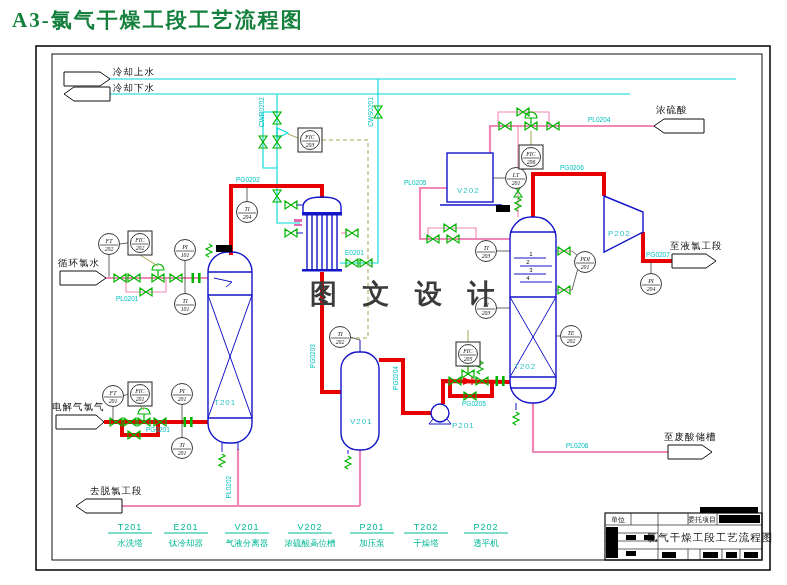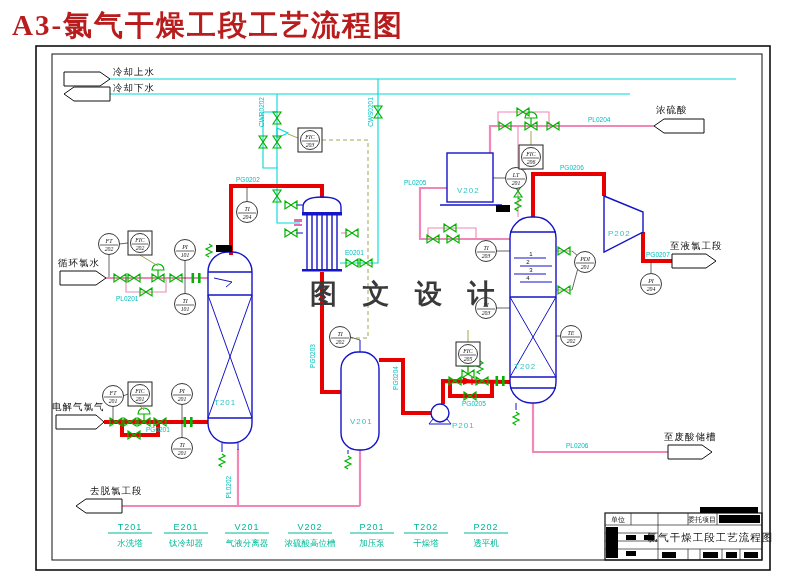--- a/index.html
+++ b/index.html
@@ -1,19 +1,19 @@
 <!DOCTYPE html>
 <html><head>
 <meta charset="utf-8">
 <style>
   html,body{margin:0;padding:0;background:#ffffff;}
   .page{position:relative;width:787px;height:585px;background:#fff;overflow:hidden;
         font-family:"Liberation Sans", sans-serif;}
   .dwg-title{position:absolute;left:12px;top:6px;margin:0;font-family:"Liberation Serif", serif;
-        font-weight:bold;font-size:29px;color:#b91c1c;letter-spacing:2px;}
+        font-weight:bold;font-size:21px;color:#15803d;letter-spacing:2px;}
   svg text{font-family:"Liberation Sans", sans-serif;}
   .cn{font-size:9.5px;fill:#111;letter-spacing:1px;}
   .lbl{font-size:6.5px;fill:#00c0c0;}
   .eqlbl{font-size:8px;fill:#2fc4c4;letter-spacing:1px;}
   .it{font-size:5.8px;font-style:italic;font-family:"Liberation Serif", serif;fill:#111;text-anchor:middle;}
   .legtag{font-size:9px;fill:#00b896;text-anchor:middle;letter-spacing:1px;}
   .legname{font-size:8.5px;fill:#00b896;text-anchor:middle;}
   .wm{font-size:27px;font-weight:bold;fill:#3a3a3a;letter-spacing:9px;}
   .tb{font-size:7px;fill:#111;text-anchor:middle;}
   .tbname{font-size:10.5px;fill:#111;text-anchor:middle;letter-spacing:1px;}

